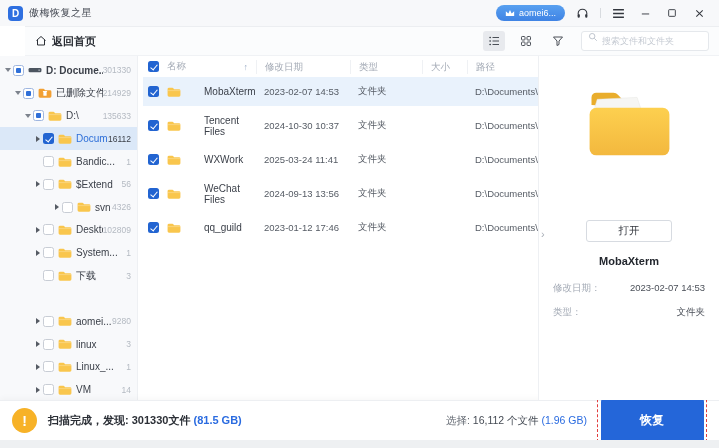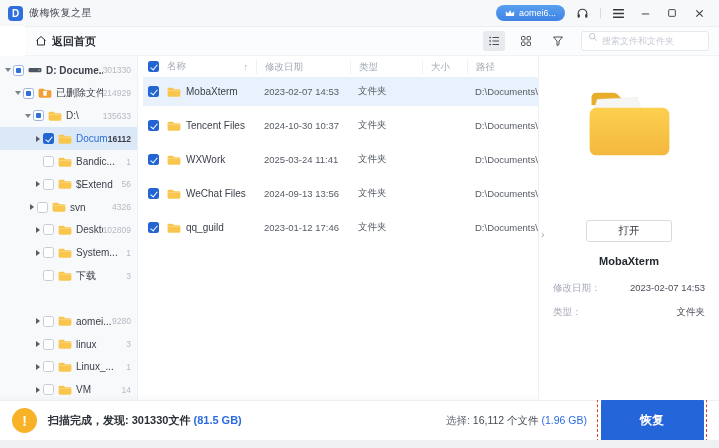--- a/index.html
+++ b/index.html
@@ -38,26 +38,26 @@
   .cb { width:11px; height:11px; border-radius:2.5px; flex:none; margin:0 4px 0 1px; position:relative; }
   .cb.unchecked { border:1px solid #c8cdd5; background:#fff; }
   .cb.partial { border:1px solid #9fb6e0; background:#fff; }
   .cb.partial::after { content:""; position:absolute; left:2px; top:2px; right:2px; bottom:2px; background:#2f6fd8; border-radius:1px; }
   .cb.checked { background:#2264d1; }
   .cb.checked::after { content:""; position:absolute; left:3.5px; top:1.5px; width:3px; height:6px; border:solid #fff; border-width:0 1.5px 1.5px 0; transform:rotate(40deg); }
   .tree-icon { width:14px; height:12px; flex:none; margin-right:4px; display:flex; }
   .tree-label { flex:1; white-space:nowrap; overflow:hidden; }
   .tree-row.selected .tree-label { color:#2e6fd8; }
   .tree-count { font-size:8.5px; color:#b4bac2; flex:none; }
-  .tree-row.selected .tree-count { color:#3c414a; font-weight:bold; }
+  .tree-row.selected .tree-count { color:#3c414a; font-weight:normal; }
 
   .filelist { flex:1; min-width:0; background:#fff; display:flex; flex-direction:column; padding-left:5px; }
   .list-header { height:21px; flex:none; display:flex; align-items:center; color:#a3aab5; font-size:9.5px; }
   .col-cb { width:24px; flex:none; display:flex; justify-content:center; }
-  .col-name { flex:1; min-width:0; display:flex; align-items:center; gap:4px; overflow:hidden; }
+  .col-name { flex:1; min-width:0; display:flex; align-items:center; gap:22px; overflow:hidden; }
   .col-date { width:94px; flex:none; }
   .col-type { width:72px; flex:none; }
   .col-size { width:45px; flex:none; }
   .col-path { width:71px; flex:none; white-space:nowrap; overflow:hidden; }
   .list-header .col-date, .list-header .col-type, .list-header .col-size, .list-header .col-path { border-left:1px solid #eff1f4; padding-left:8px; height:14px; line-height:14px; }
   .sort { margin-left:auto; margin-right:8px; color:#9fb0c8; font-size:9px; }
   .file-row { height:29px; flex:none; display:flex; align-items:center; margin-bottom:5px; font-size:10px; color:#3c414a; cursor:pointer; background:#fff; }
   .file-row.selected { background:#e9f2fc; }
   .file-row .cell-text { color:#555b64; font-size:9.5px; padding-left:8px; }
   .row-icon { width:15px; display:flex; flex:none; }
@@ -250,21 +250,21 @@
           <span class="cb unchecked"></span>
           <span class="tree-icon">
             <svg width="14" height="12" viewBox="0 0 24 20">
               <path d="M1 5 a2.5 2.5 0 0 1 2.5-2.5 h5.4 a2 2 0 0 1 1.6.8 l1.5 2 h8.5 A2.5 2.5 0 0 1 23 7.8 V15.5 a2.5 2.5 0 0 1-2.5 2.5 h-17 A2.5 2.5 0 0 1 1 15.5 Z" fill="#f9c64d"></path>
               <path d="M1.5 7.6 h21" stroke="#fff" stroke-opacity=".45" stroke-width="1"></path>
             </svg>
           </span>
           <span class="tree-label">$Extend</span>
           <span class="tree-count">56</span>
         </div>
-        <div class="tree-row lvl3" style="padding-left: 27px;">
+        <div class="tree-row lvl3" style="padding-left: 52px;">
           <span class="arrow">
             <i class="arr-right"></i>
           </span>
           <span class="cb unchecked"></span>
           <span class="tree-icon">
             <svg width="14" height="12" viewBox="0 0 24 20">
               <path d="M1 5 a2.5 2.5 0 0 1 2.5-2.5 h5.4 a2 2 0 0 1 1.6.8 l1.5 2 h8.5 A2.5 2.5 0 0 1 23 7.8 V15.5 a2.5 2.5 0 0 1-2.5 2.5 h-17 A2.5 2.5 0 0 1 1 15.5 Z" fill="#f9c64d"></path>
               <path d="M1.5 7.6 h21" stroke="#fff" stroke-opacity=".45" stroke-width="1"></path>
             </svg>
           </span>

